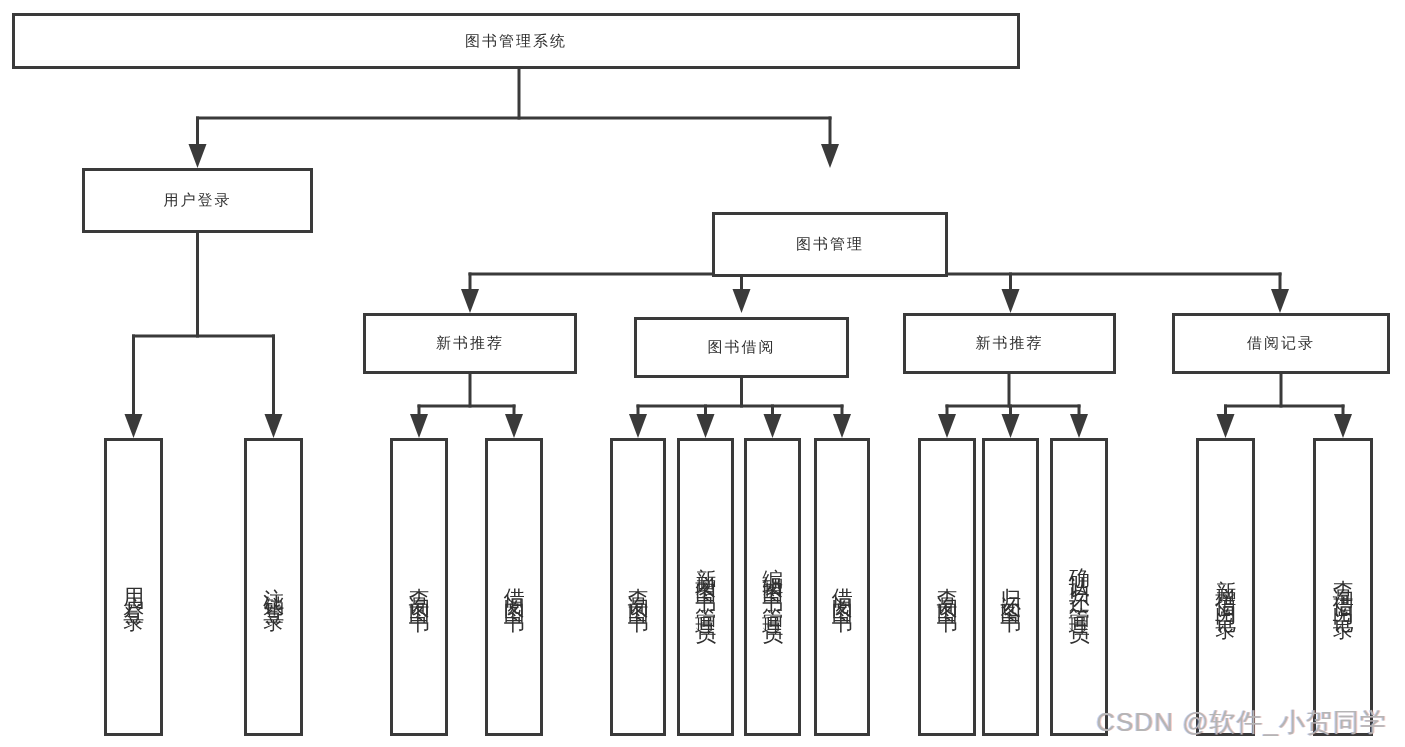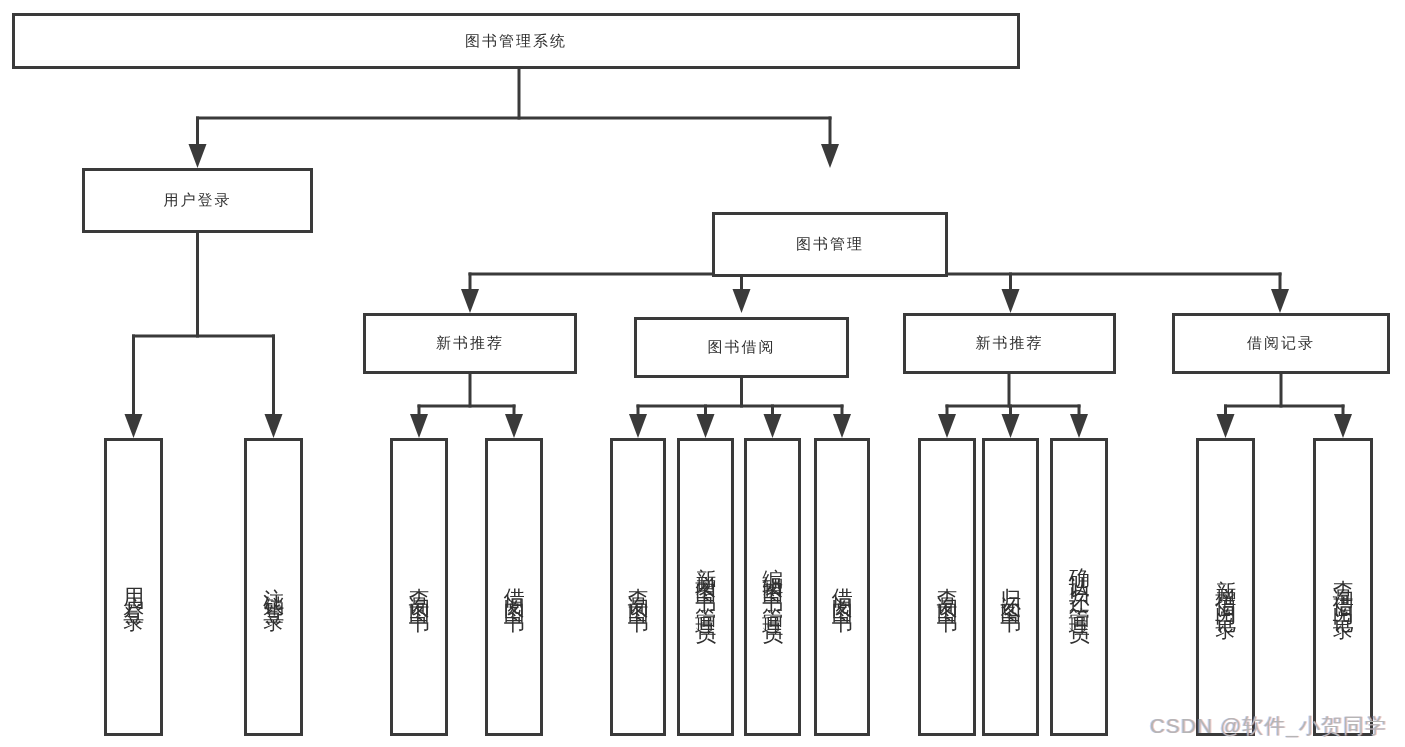--- a/index.html
+++ b/index.html
@@ -44,21 +44,21 @@
     font-size: 21px;
     letter-spacing: 8px;
     line-height: 1.25;
     font-weight: 500;
     color: #303030;
   }
   .watermark {
     position: absolute;
     right: 18px;
     bottom: 7px;
-    font-size: 21px;
+    font-size: 26px;
     letter-spacing: 1px;
     color: #b5b5b5;
     z-index: 2;
     white-space: nowrap;
     text-shadow: 1px 0 rgba(230,120,110,0.35), -1px 0 rgba(110,140,230,0.35);
   }
 </style>
 </head>
 <body>
 

